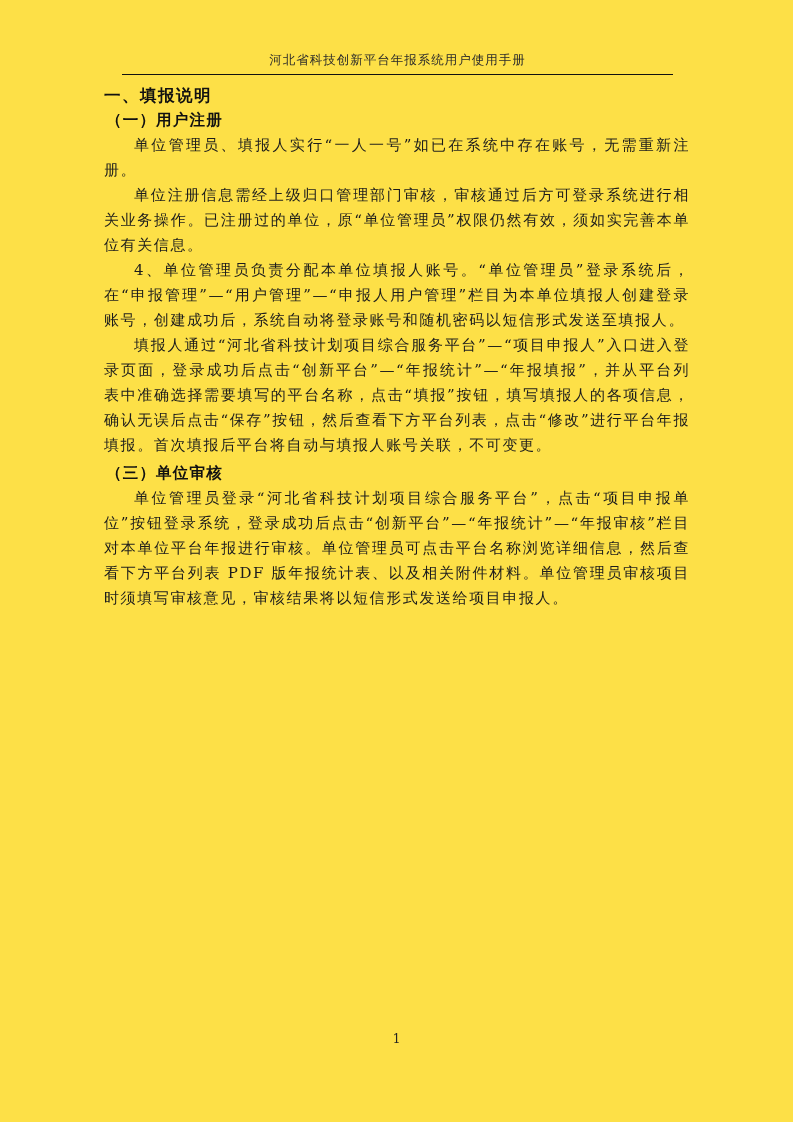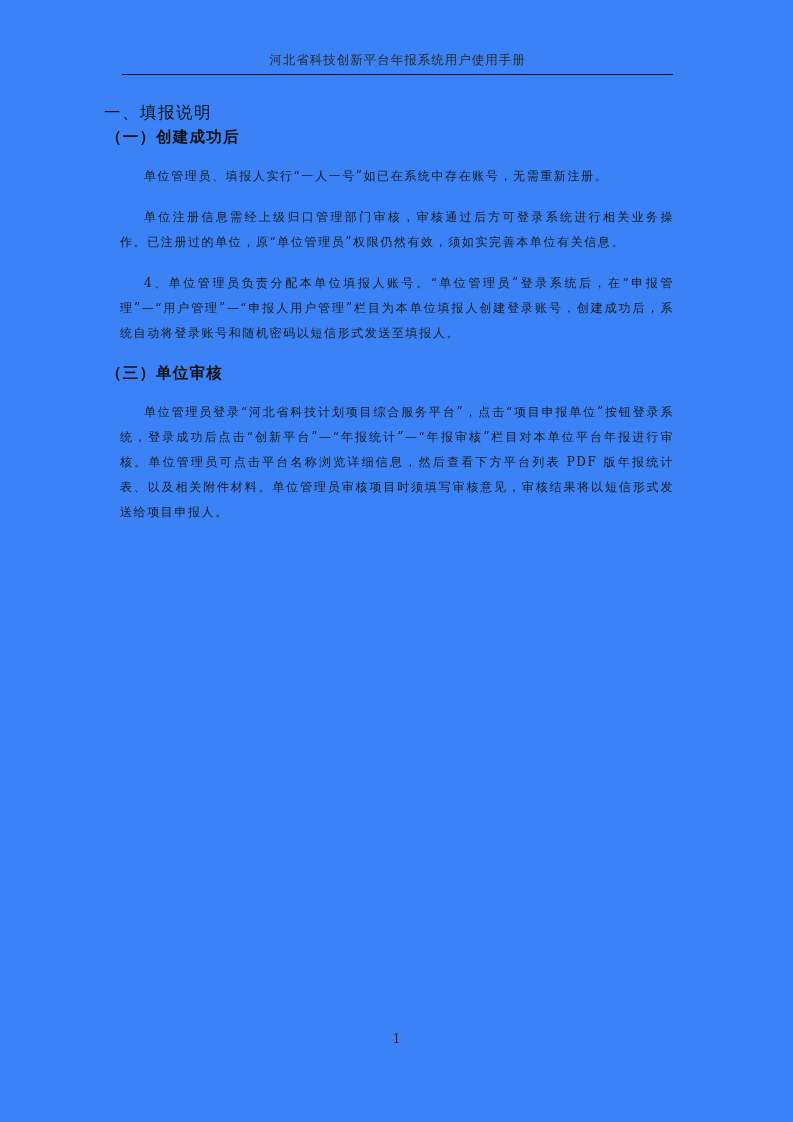--- a/index.html
+++ b/index.html
@@ -4,59 +4,59 @@
 <style>
   html, body {
     margin: 0;
     padding: 0;
     background: #ffffff;
   }
   .page {
     position: relative;
     width: 793px;
     height: 1122px;
-    background: #3b82f6;
+    background: #fde047;
     box-sizing: border-box;
     padding: 53px 103px 0 104px;
     font-family: "DejaVu Serif", serif;
     color: #1c1c1c;
     overflow: hidden;
   }
   .doc-header {
     text-align: center;
     font-family: "Liberation Sans", sans-serif;
     font-size: 12.5px;
     line-height: 15px;
     letter-spacing: 1px;
     color: #2a2a2a;
     padding-bottom: 6px;
     border-bottom: 1.5px solid #111111;
     margin: 0 17px 0 18px;
   }
   h1.doc-h1 {
     font-family: "Liberation Sans", sans-serif;
-    font-weight: normal;
+    font-weight: bold;
     font-size: 16.5px;
     line-height: 20px;
     letter-spacing: 1.5px;
-    margin: 27px 0 0 0;
+    margin: 10px 0 0 0;
     color: #111111;
   }
   h2.doc-h2 {
     font-family: "DejaVu Serif", serif;
     font-weight: bold;
     font-size: 15.5px;
     line-height: 22px;
     letter-spacing: 1.2px;
     margin: 4px 0 2px 2px;
     color: #111111;
   }
   p.doc-p {
-    margin: 16px;
-    font-size: 12px;
+    margin: 0;
+    font-size: 15px;
     line-height: 25px;
     letter-spacing: 1.6px;
     text-indent: 2em;
     text-align: justify;
     color: #1c1c1c;
   }
   .page-number {
     position: absolute;
     left: 0;
     right: 0;
@@ -71,30 +71,31 @@
 <body>
 
 <div class="page">
 
   <div class="doc-header">
     <span>河北省科技创新平台年报系统用户使用手册</span>
   </div>
 
   <h1 class="doc-h1">一、填报说明</h1>
 
-  <h2 class="doc-h2">（一）创建成功后</h2>
+  <h2 class="doc-h2">（一）用户注册</h2>
 
   <p class="doc-p">单位管理员、填报人实行“一人一号”如已在系统中存在账号，无需重新注册。</p>
 
 
   <p class="doc-p">单位注册信息需经上级归口管理部门审核，审核通过后方可登录系统进行相关业务操作。已注册过的单位，原“单位管理员”权限仍然有效，须如实完善本单位有关信息。</p>
 
   <p class="doc-p">4、单位管理员负责分配本单位填报人账号。“单位管理员”登录系统后，在“申报管理”—“用户管理”—“申报人用户管理”栏目为本单位填报人创建登录账号，创建成功后，系统自动将登录账号和随机密码以短信形式发送至填报人。</p>
 
 
+  <p class="doc-p">填报人通过“河北省科技计划项目综合服务平台”—“项目申报人”入口进入登录页面，登录成功后点击“创新平台”—“年报统计”—“年报填报”，并从平台列表中准确选择需要填写的平台名称，点击“填报”按钮，填写填报人的各项信息，确认无误后点击“保存”按钮，然后查看下方平台列表，点击“修改”进行平台年报填报。首次填报后平台将自动与填报人账号关联，不可变更。</p>
 
 
   <h2 class="doc-h2">（三）单位审核</h2>
 
   <p class="doc-p">单位管理员登录“河北省科技计划项目综合服务平台”，点击“项目申报单位”按钮登录系统，登录成功后点击“创新平台”—“年报统计”—“年报审核”栏目对本单位平台年报进行审核。单位管理员可点击平台名称浏览详细信息，然后查看下方平台列表 PDF 版年报统计表、以及相关附件材料。单位管理员审核项目时须填写审核意见，审核结果将以短信形式发送给项目申报人。</p>
 
   <div class="page-number">1</div>
 
 </div>
 

